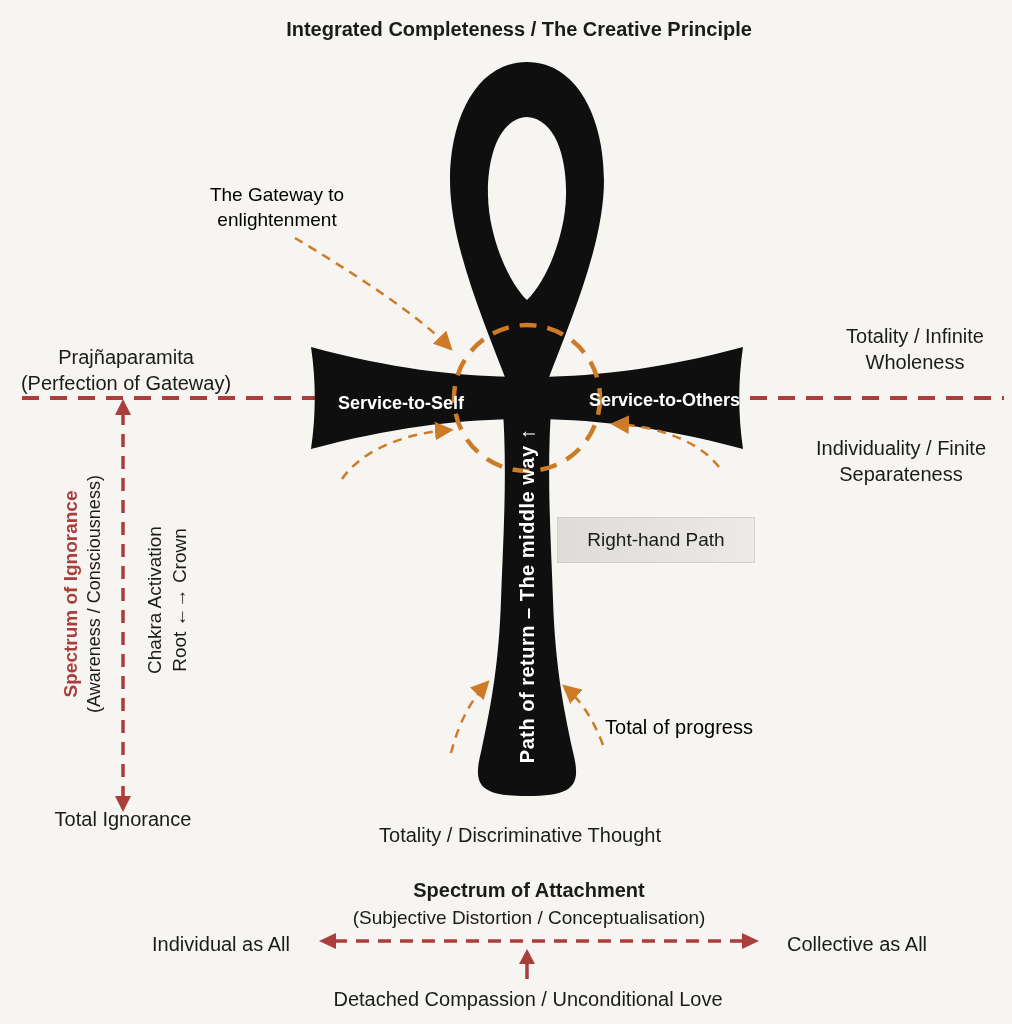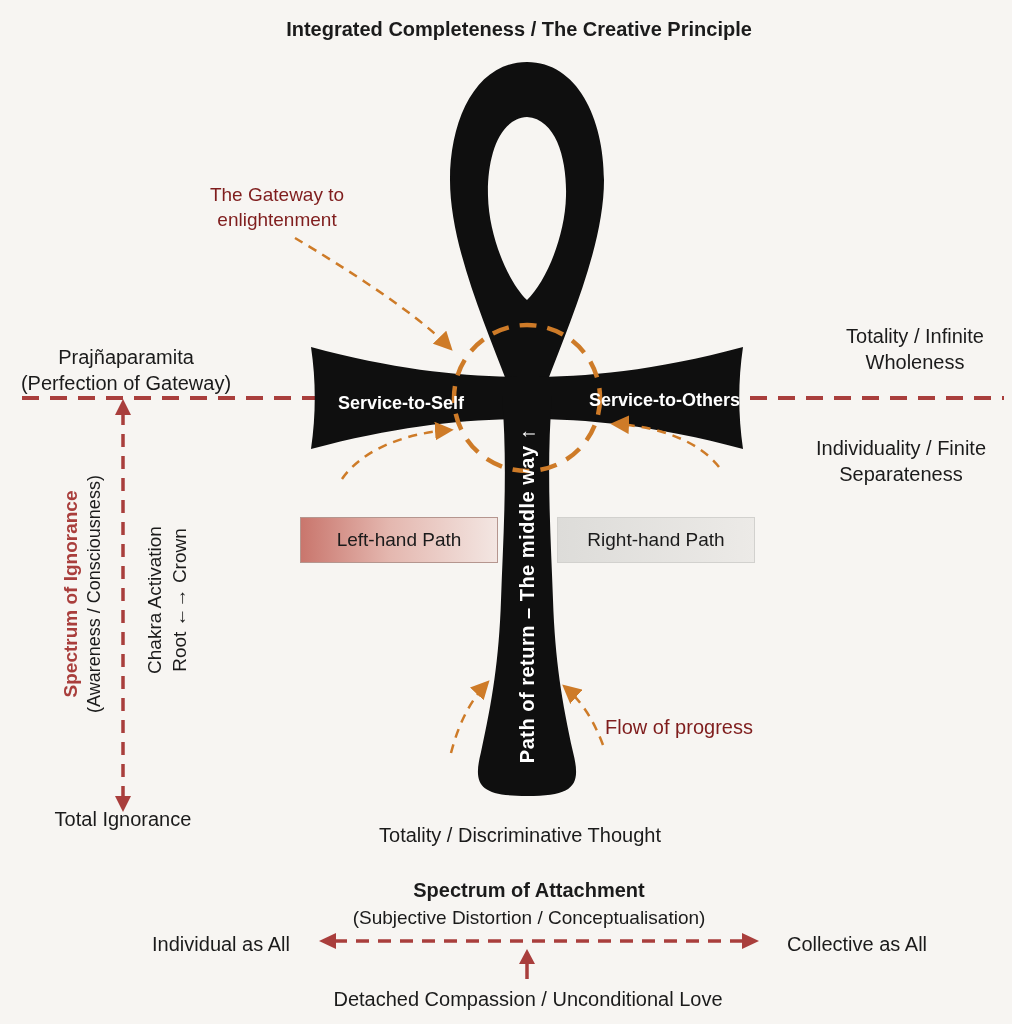--- a/index.html
+++ b/index.html
@@ -19,21 +19,21 @@
     position:absolute;
     left:0;top:0;width:1012px;height:1024px;
   }
   .label{
     position:absolute;
     color:#1b1b1b;
     text-align:center;
     font-size:20px;
     line-height:1.32;
   }
-  .orange-text{color:#7f1d1d;}
+  .orange-text{color:#000000;}
   .white-text{color:#ffffff;font-weight:700;}
   .rotated{
     transform:rotate(-90deg);
   }
   .top-principle{left:26px;top:16px;width:986px;font-size:20px;font-weight:600;}
   .gateway{left:184px;top:182px;width:186px;font-size:19px;}
   .totality{left:822px;top:291px;width:186px;margin-top:32px;}
   .prajna{left:10px;top:344px;width:232px;}
   .service-self{left:322px;top:392px;width:158px;font-size:18px;}
   .service-others{left:572px;top:389px;width:185px;font-size:18px;}
@@ -132,26 +132,25 @@
     <div class="l2">(Awareness / Consciousness)</div>
   </div>
 
   <div class="label chakra rotated">
     <div>Chakra Activation</div>
     <div>Root ←→ Crown</div>
   </div>
 
   <div class="label total-ignorance">Total Ignorance</div>
 
-  <div class="path-box left-path-box">Left-hand Path</div>
   <div class="path-box right-path-box">Right-hand Path</div>
 
   <div class="label middle-way white-text rotated">Path of return – The middle way ↑</div>
 
-  <div class="label flow orange-text">Flow of progress</div>
+  <div class="label flow orange-text">Total of progress</div>
 
   <div class="label duality">Totality / Discriminative Thought</div>
 
   <div class="label attachment-title">Spectrum of Attachment</div>
   <div class="label attachment-sub">(Subjective Distortion / Conceptualisation)</div>
 
   <div class="label collective-as-all">Collective as All</div>
   <div class="label individual-as-all">Individual as All</div>
 
   <div class="label detached">Detached Compassion / Unconditional Love</div>

